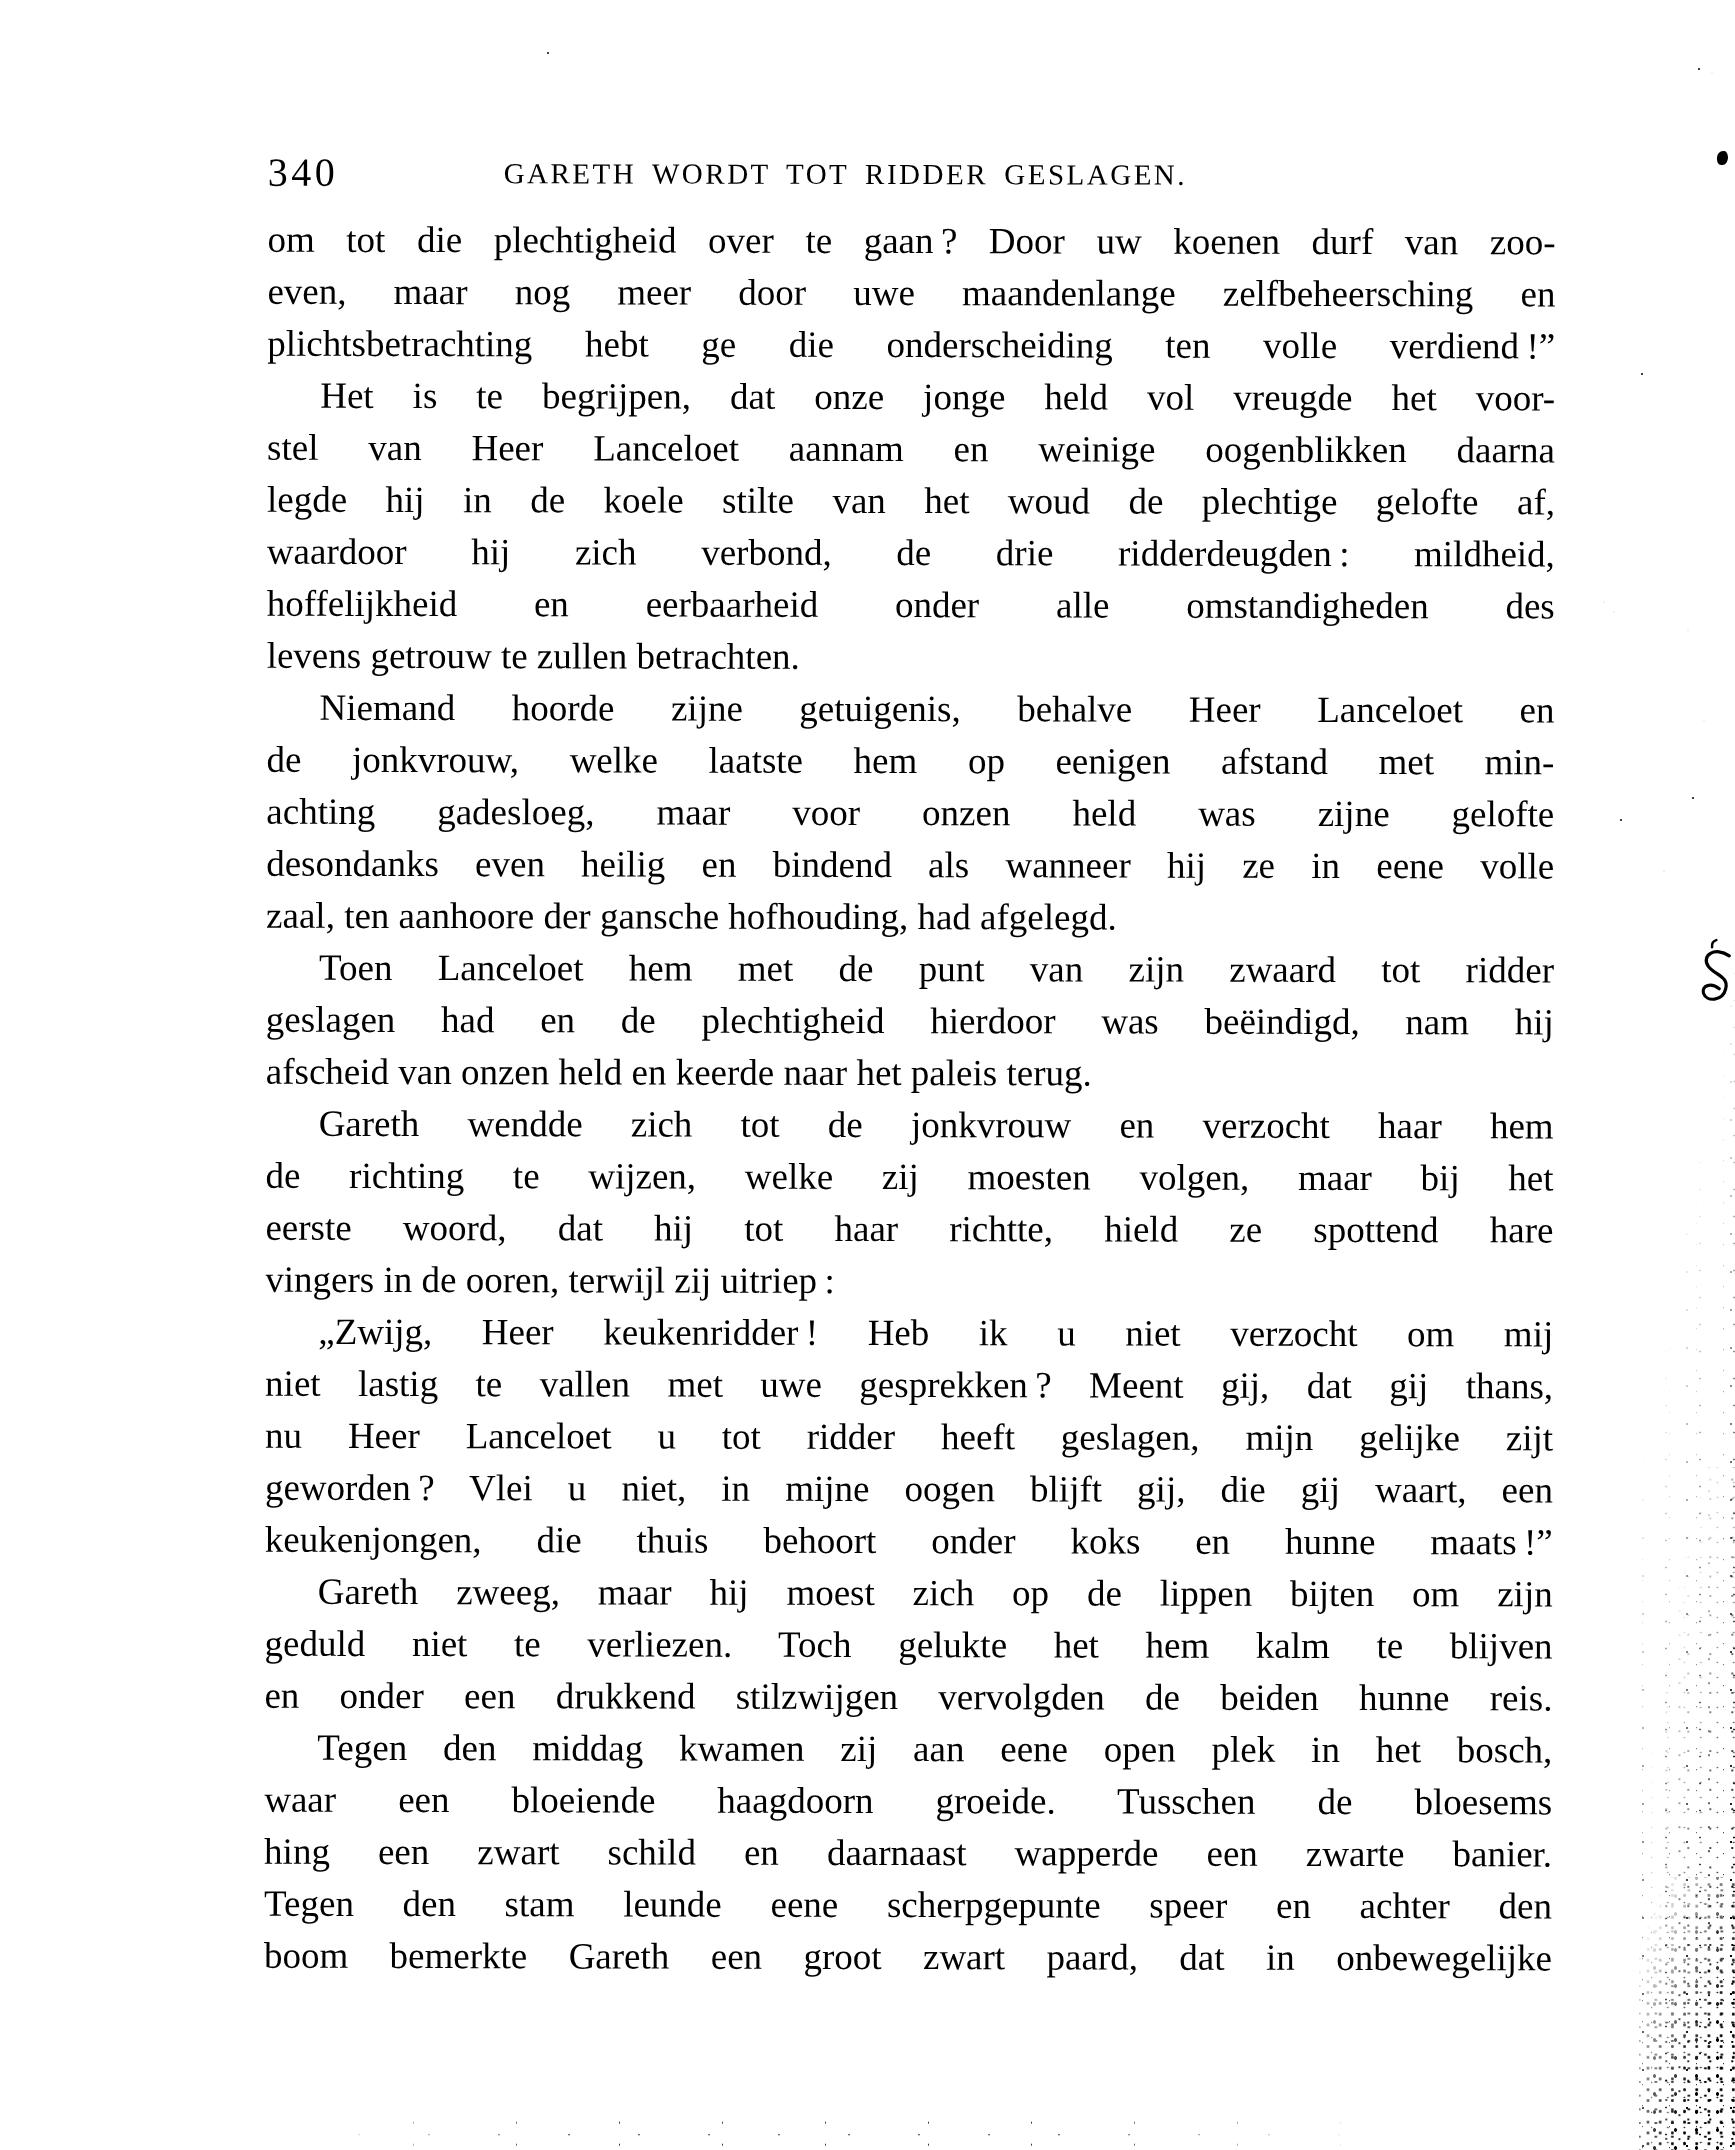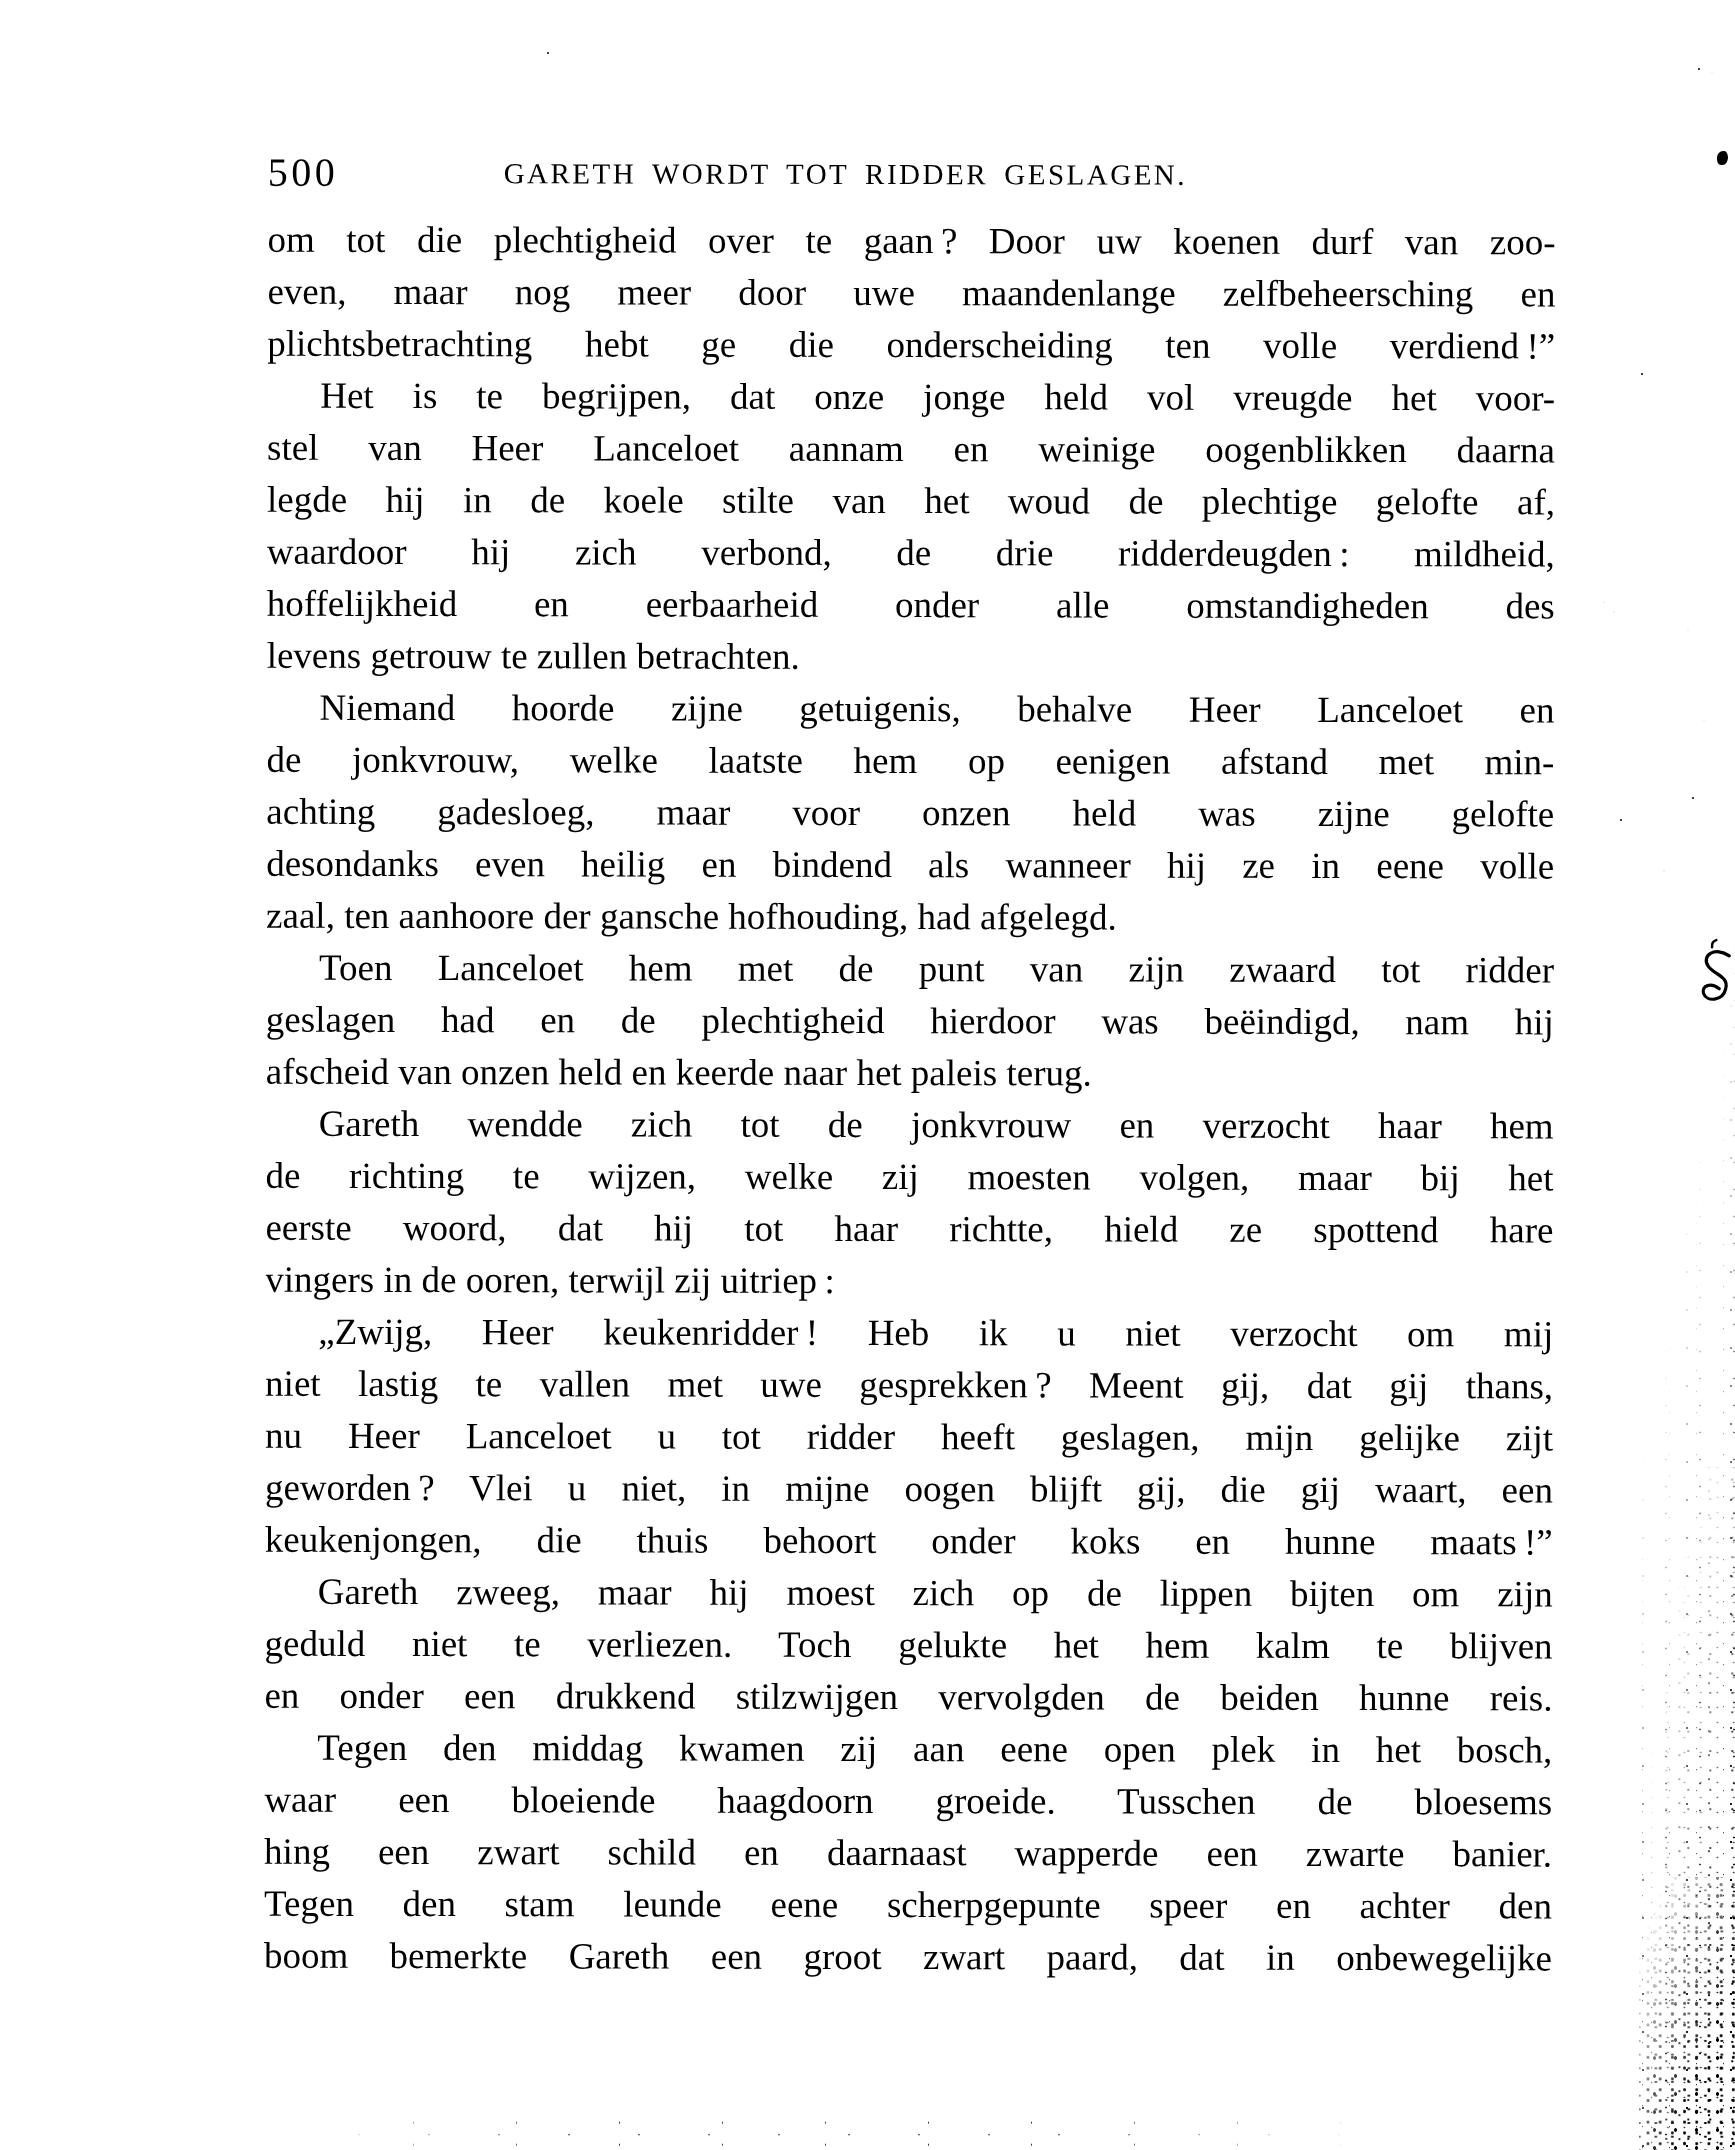--- a/index.html
+++ b/index.html
@@ -114,21 +114,21 @@
   }
   #squiggle { left: 1692px; top: 934px; width: 43px; height: 81px; }
 </style>
 </head>
 <body>
 
 <div class="page">
   <div class="rot">
 
     <div class="header-row">
-      <span class="pageno">500</span>
+      <span class="pageno">340</span>
       <span class="running-head">GARETH WORDT TOT RIDDER GESLAGEN.</span>
     </div>
 
     <div class="bodytext">
       <div class="line">om tot die plechtigheid over te gaan ? Door uw koenen durf van zoo-</div>
       <div class="line">even, maar nog meer door uwe maandenlange zelfbeheersching en</div>
       <div class="line">plichtsbetrachting hebt ge die onderscheiding ten volle verdiend !”</div>
       <div class="line ind">Het is te begrijpen, dat onze jonge held vol vreugde het voor-</div>
       <div class="line">stel van Heer Lanceloet aannam en weinige oogenblikken daarna</div>
       <div class="line">legde hij in de koele stilte van het woud de plechtige gelofte af,</div>

